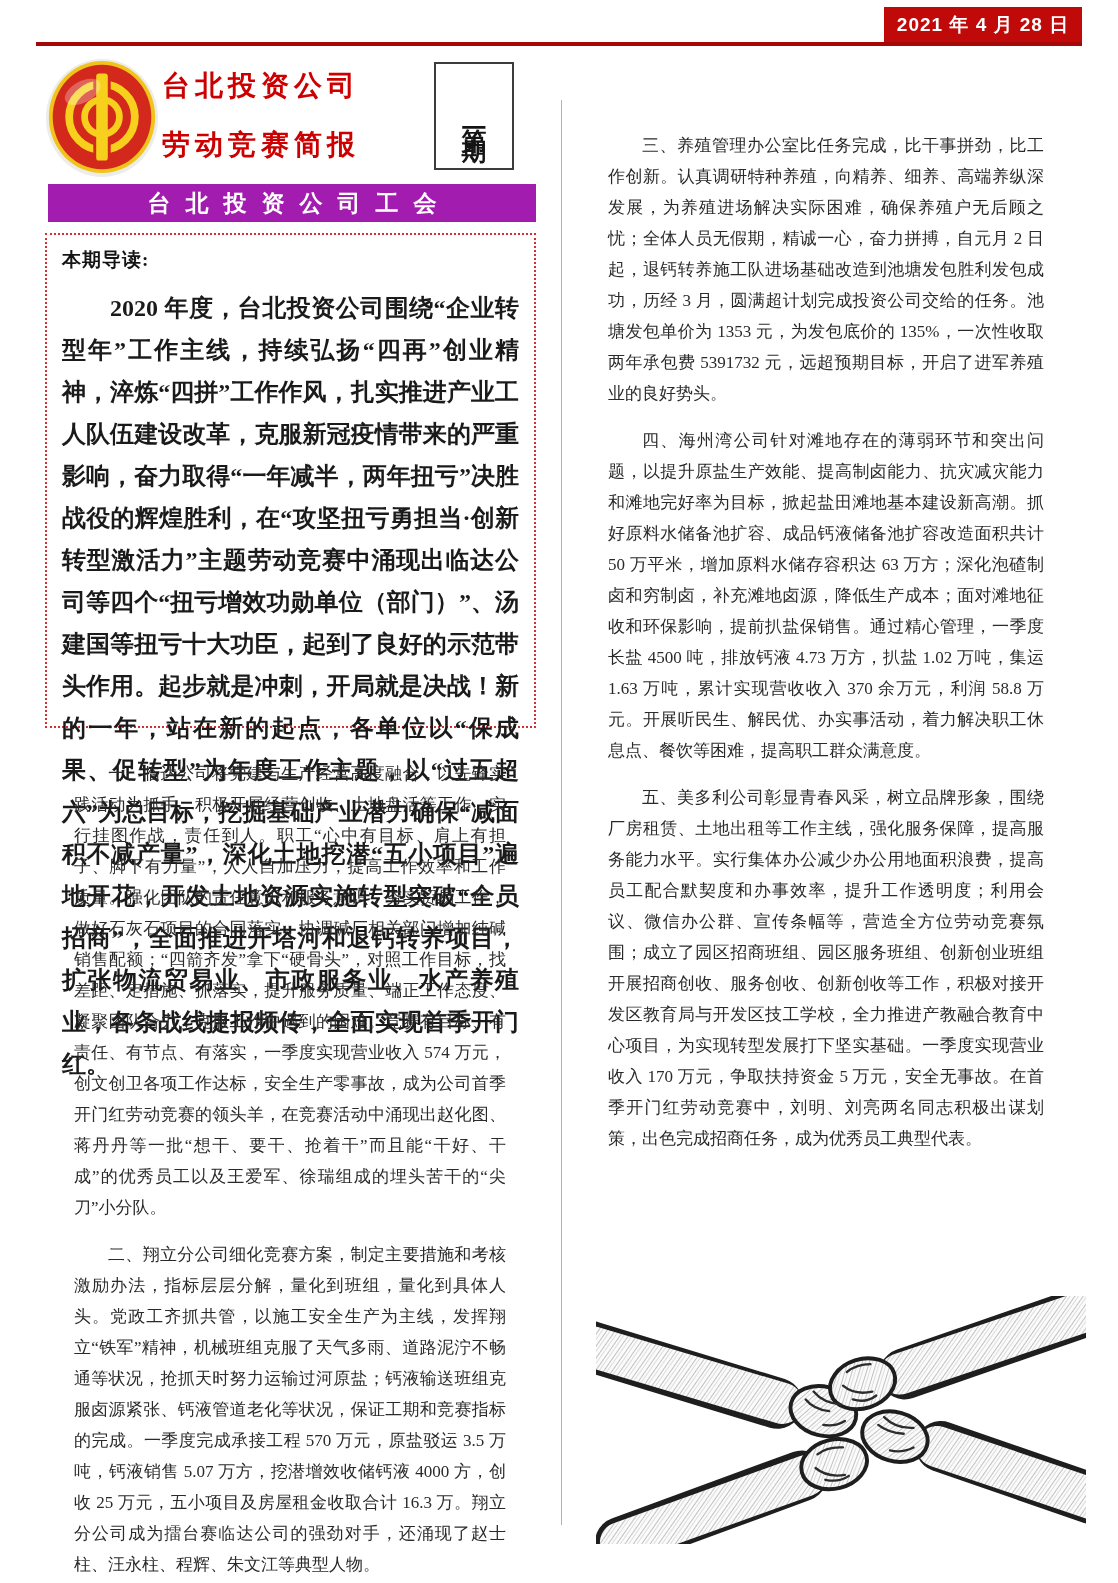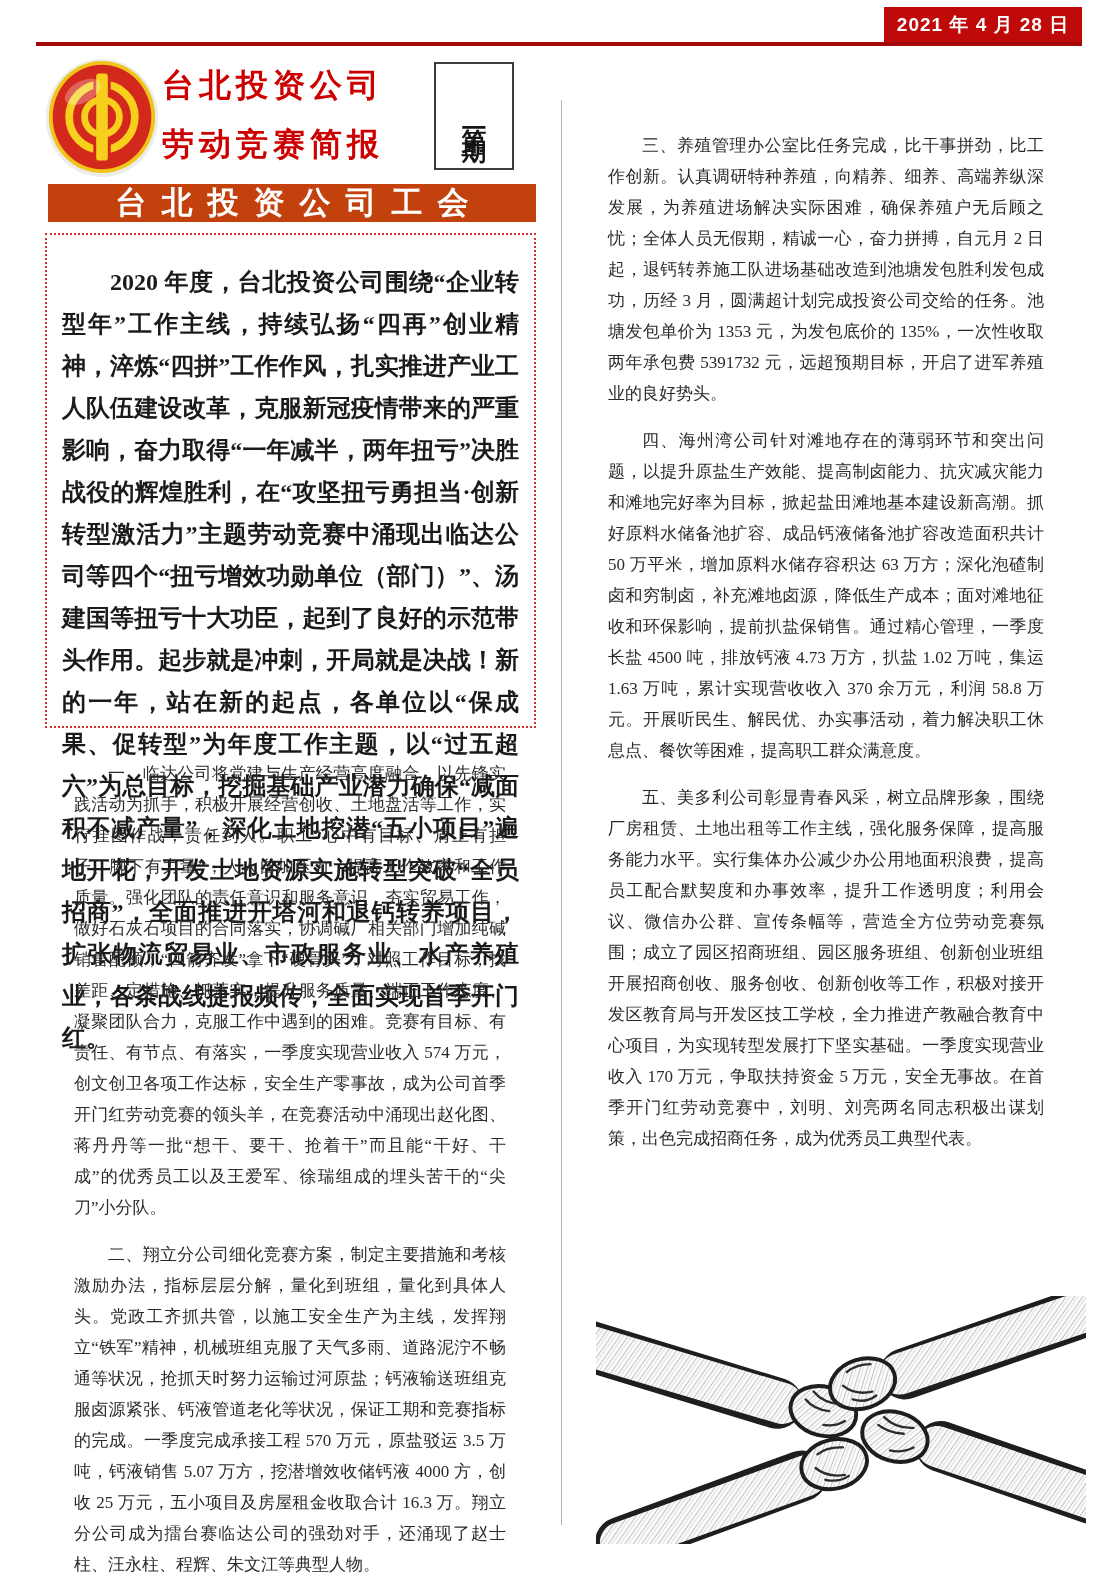--- a/index.html
+++ b/index.html
@@ -23,35 +23,35 @@
   }
   .top-rule{
     position:absolute;top:42px;left:36px;right:36px;height:4px;
     background:#a40808;
   }
   
   .logo{position:absolute;left:44px;top:56px;width:116px;height:124px;}
   .mast-title{
     position:absolute;left:162px;top:56px;width:275px;
     color:#cc0000;font-weight:700;
-    font-size:32px;line-height:59px;letter-spacing:5px;
+    font-size:28px;line-height:59px;letter-spacing:5px;
     white-space:nowrap;
   }
   .issue-box{
     position:absolute;left:434px;top:62px;width:76px;height:104px;
     border:2px solid #3c3c3c;background:#ffffff;
     display:flex;align-items:center;justify-content:center;
     writing-mode:vertical-rl;text-orientation:upright;
     font-size:25px;font-weight:700;color:#141414;letter-spacing:5px;
   }
   .banner{
     position:absolute;left:48px;top:184px;width:488px;height:38px;
-    background:#c2410c;color:#ffffff;
+    background:#a21caf;color:#ffffff;
     display:flex;align-items:center;justify-content:center;
-    font-size:31px;font-weight:700;
+    font-size:23px;font-weight:700;
     letter-spacing:15px;text-indent:15px;
   }
   
   .digest{
     position:absolute;left:45px;top:233px;width:491px;height:495px;
     box-sizing:border-box;
     border:2px dotted #d23030;
     padding:12px 15px 0 15px;
   }
   .digest-heading{
@@ -100,20 +100,21 @@
   <div class="mast-title">
     <div>台北投资公司</div>
     <div>劳动竞赛简报</div>
   </div>
 
   <div class="issue-box">第一期</div>
 
   <div class="banner">台北投资公司工会</div>
 
   <div class="digest">
+    <div class="digest-heading">本期导读:</div>
     <p class="digest-body">2020 年度，台北投资公司围绕“企业转型年”工作主线，持续弘扬“四再”创业精神，淬炼“四拼”工作作风，扎实推进产业工人队伍建设改革，克服新冠疫情带来的严重影响，奋力取得“一年减半，两年扭亏”决胜战役的辉煌胜利，在“攻坚扭亏勇担当·创新转型激活力”主题劳动竞赛中涌现出临达公司等四个“扭亏增效功勋单位（部门）”、汤建国等扭亏十大功臣，起到了良好的示范带头作用。起步就是冲刺，开局就是决战！新的一年，站在新的起点，各单位以“保成果、促转型”为年度工作主题，以“过五超六”为总目标，挖掘基础产业潜力确保“减面积不减产量”，深化土地挖潜“五小项目”遍地开花，开发土地资源实施转型突破“全员招商”，全面推进开塔河和退钙转养项目，扩张物流贸易业、市政服务业、水产养殖业，各条战线捷报频传，全面实现首季开门红。</p>
   </div>
 
   <div class="col col-left">
     <p>一、临达公司将党建与生产经营高度融合，以先锋实践活动为抓手，积极开展经营创收、土地盘活等工作，实行挂图作战，责任到人。职工“心中有目标、肩上有担子、脚下有力量”，人人自加压力，提高工作效率和工作质量。强化团队的责任意识和服务意识，夯实贸易工作，做好石灰石项目的合同落实，协调碱厂相关部门增加纯碱销售配额；“四箭齐发”拿下“硬骨头”，对照工作目标，找差距、定措施、抓落实，提升服务质量、端正工作态度、凝聚团队合力，克服工作中遇到的困难。竞赛有目标、有责任、有节点、有落实，一季度实现营业收入 574 万元，创文创卫各项工作达标，安全生产零事故，成为公司首季开门红劳动竞赛的领头羊，在竞赛活动中涌现出赵化图、蒋丹丹等一批“想干、要干、抢着干”而且能“干好、干成”的优秀员工以及王爱军、徐瑞组成的埋头苦干的“尖刀”小分队。</p>
     <p>二、翔立分公司细化竞赛方案，制定主要措施和考核激励办法，指标层层分解，量化到班组，量化到具体人头。党政工齐抓共管，以施工安全生产为主线，发挥翔立“铁军”精神，机械班组克服了天气多雨、道路泥泞不畅通等状况，抢抓天时努力运输过河原盐；钙液输送班组克服卤源紧张、钙液管道老化等状况，保证工期和竞赛指标的完成。一季度完成承接工程 570 万元，原盐驳运 3.5 万吨，钙液销售 5.07 万方，挖潜增效收储钙液 4000 方，创收 25 万元，五小项目及房屋租金收取合计 16.3 万。翔立分公司成为擂台赛临达公司的强劲对手，还涌现了赵士柱、汪永柱、程辉、朱文江等典型人物。</p>
   </div>
 
   <div class="divider"></div>
 

